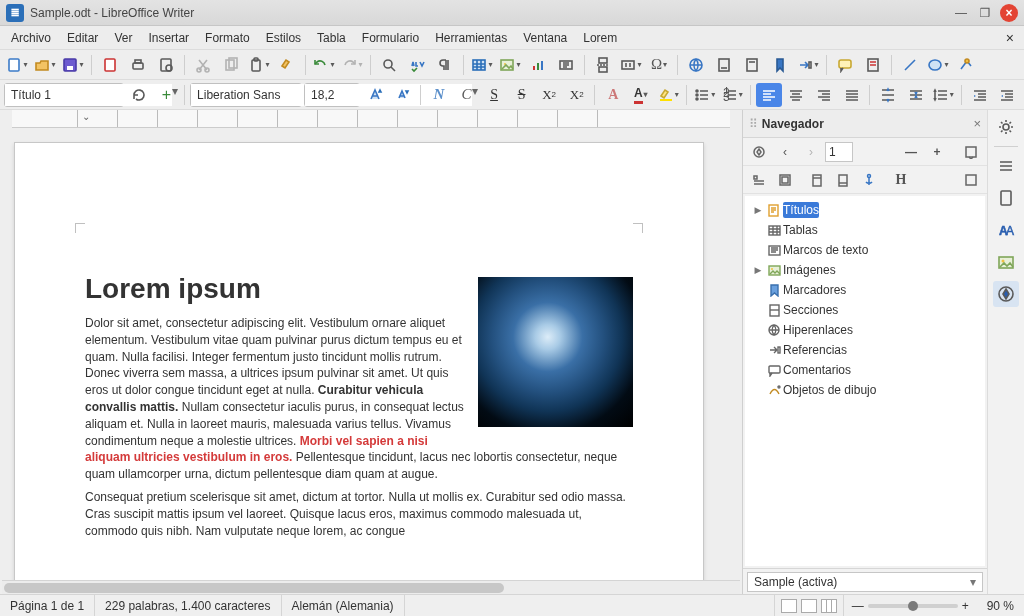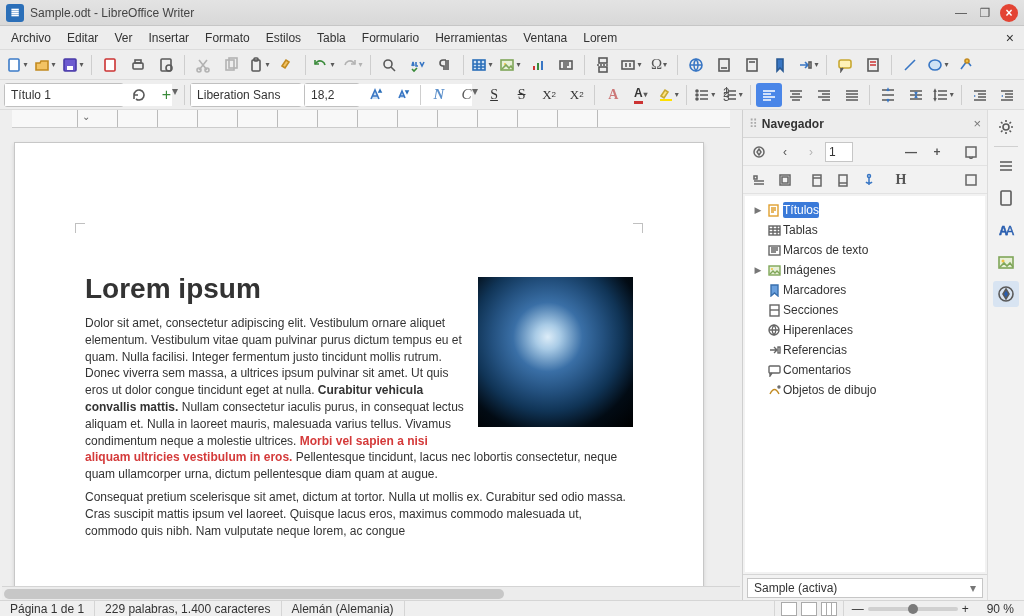--- a/index.html
+++ b/index.html
@@ -80,21 +80,21 @@
   .tnode .ic svg{width:14px;height:14px;stroke:#666;fill:none;stroke-width:1.4;}
   .tnode .lb{padding:1px 0;border-radius:2px;}
   .tnode.sel .lb{background:var(--sel);color:#fff;}
   .navfoot{height:26px;border-top:1px solid #d6d6d6;display:flex;align-items:center;}
   .navfoot .sel{flex:1;margin:0 4px;height:20px;border:1px solid #c6c6c6;background:#fff;display:flex;align-items:center;padding:0 6px;cursor:pointer;}
   .sbicons{width:36px;display:flex;flex-direction:column;align-items:center;padding-top:4px;gap:6px;background:#f2f2f2;}
   .sbi{width:26px;height:26px;display:flex;align-items:center;justify-content:center;border-radius:3px;cursor:pointer;}
   .sbi svg{width:18px;height:18px;stroke:#5a5a5a;fill:none;stroke-width:1.6;}
 
   
-  .statusbar{height:16px;background:#efefef;border-top:1px solid #d5d5d5;display:flex;align-items:center;font-size:11px;color:#444;}
+  .statusbar{height:22px;background:#efefef;border-top:1px solid #d5d5d5;display:flex;align-items:center;font-size:11px;color:#444;}
   .statusbar .cell{padding:0 10px;border-right:1px solid #d5d5d5;height:100%;display:flex;align-items:center;}
   .statusbar .flex{flex:1;}
   .statusbar .viewbtns{display:flex;gap:4px;padding:0 6px;}
   .statusbar .vb{width:16px;height:14px;border:1px solid #aaa;background:#fff;cursor:pointer;}
   .statusbar .slider{display:flex;align-items:center;gap:4px;padding:0 8px;color:#555;}
   .statusbar .track{width:90px;height:4px;background:#d0d0d0;border-radius:2px;position:relative;}
   .statusbar .thumb{position:absolute;left:40px;top:-3px;width:10px;height:10px;border-radius:5px;background:#7a7a7a;}
 </style>
 </head>
 <body>

